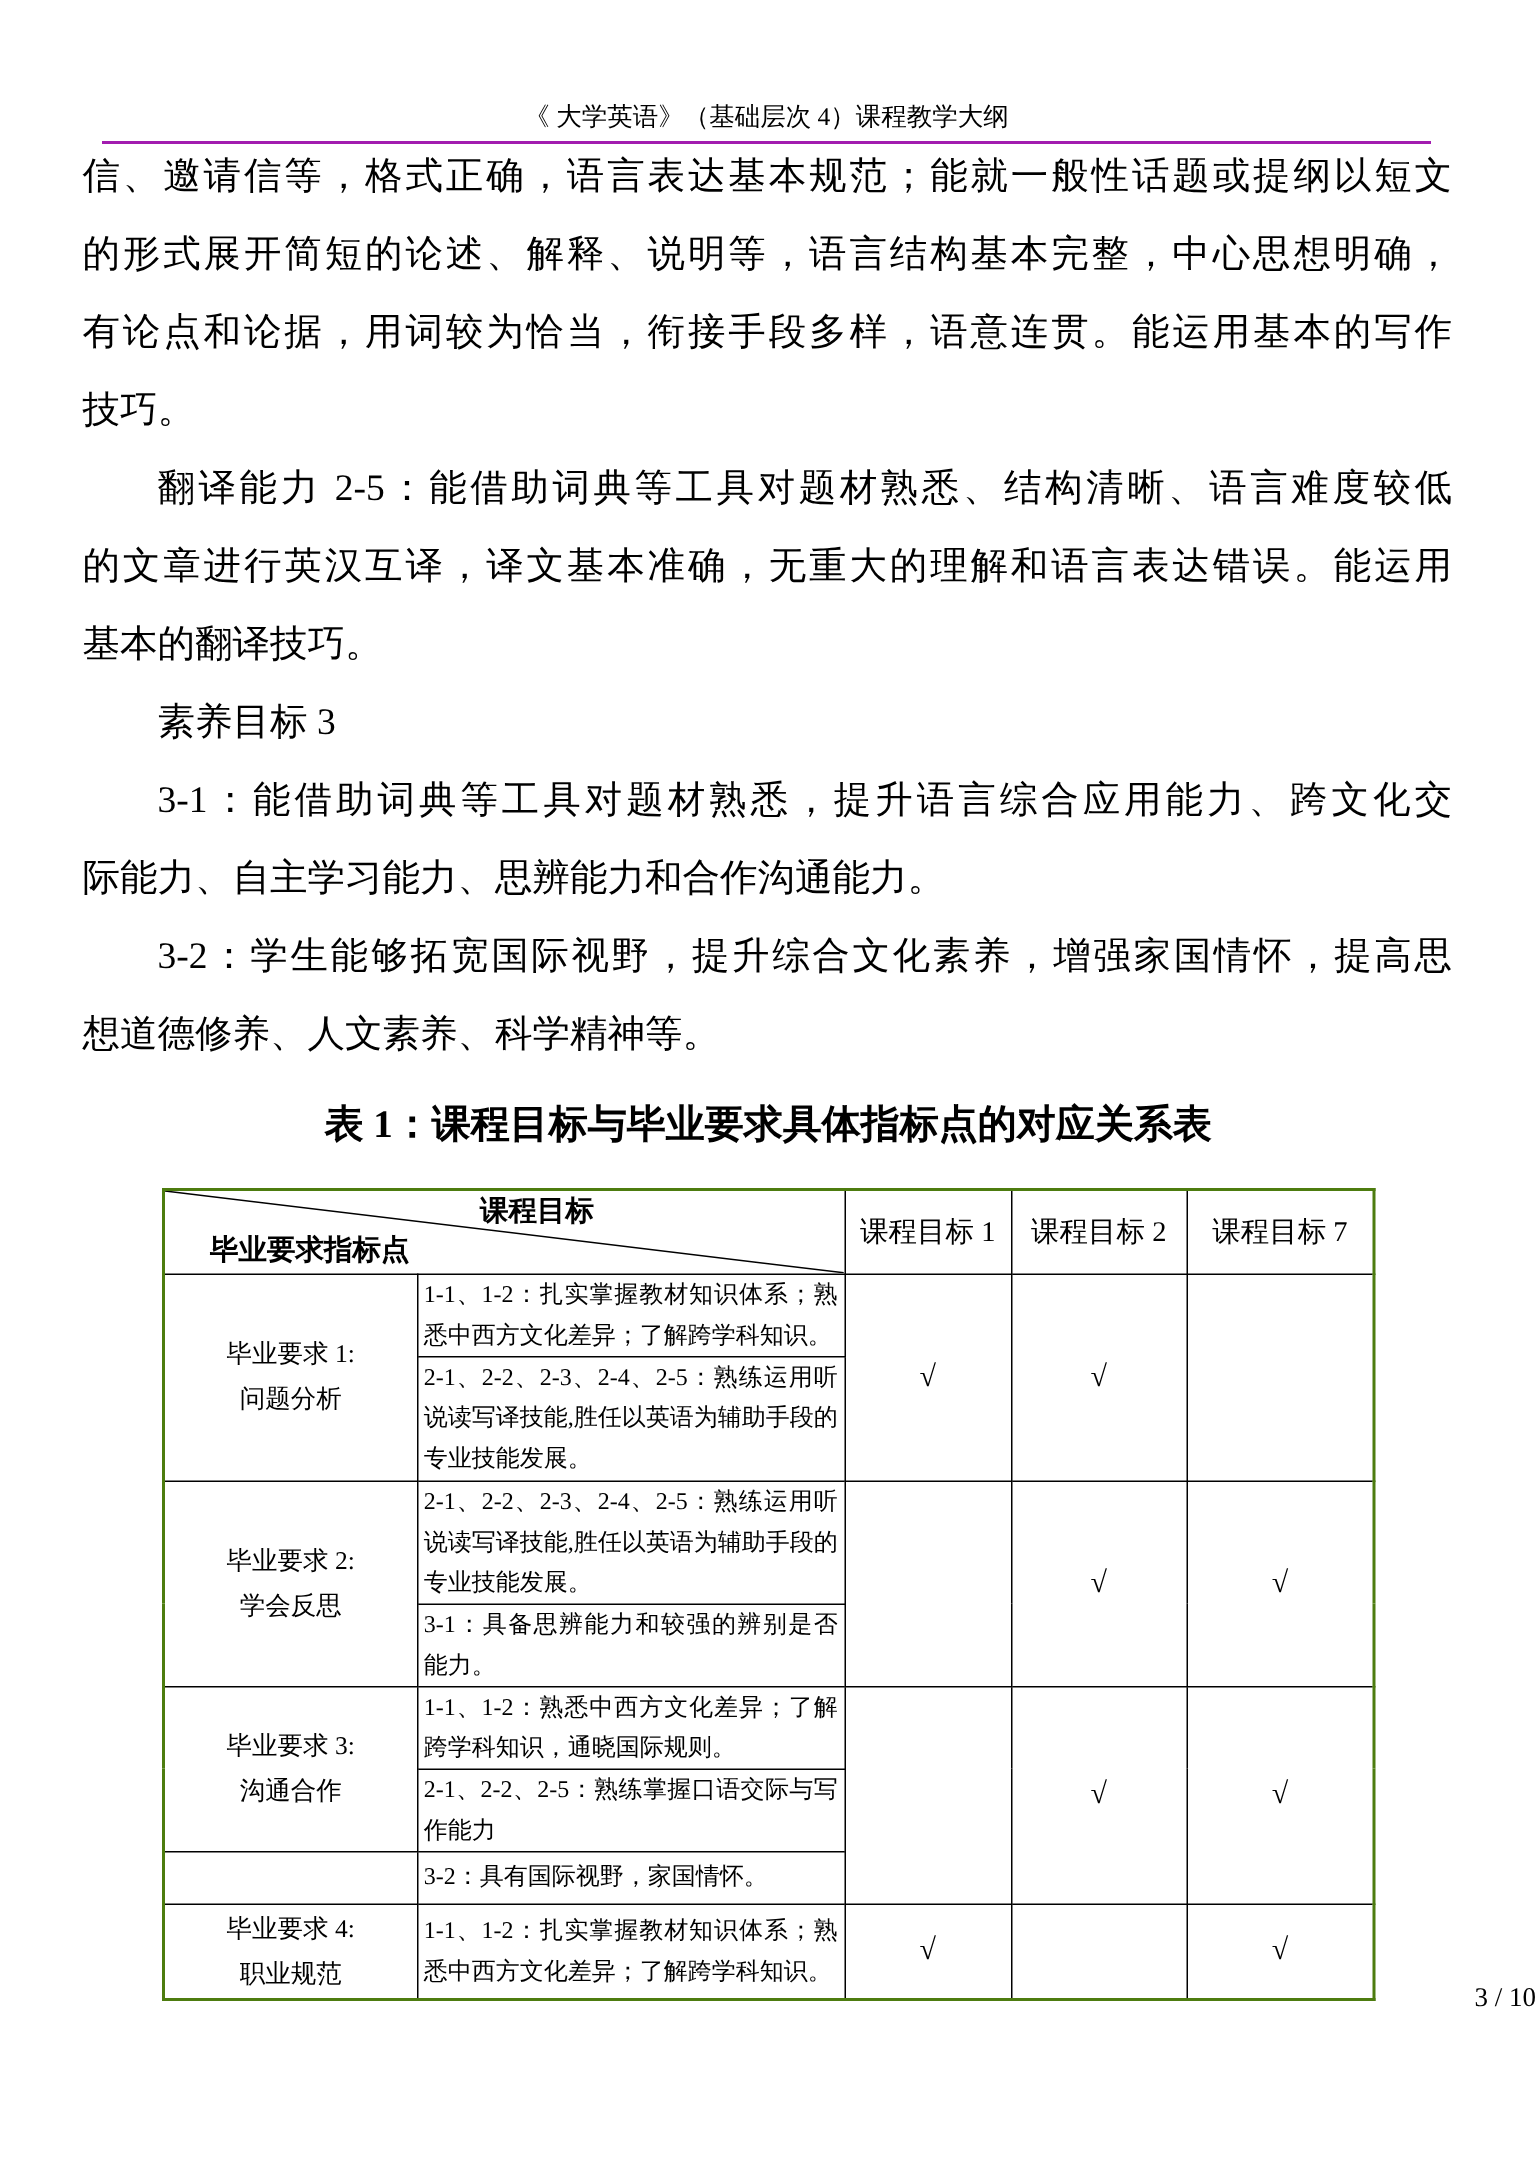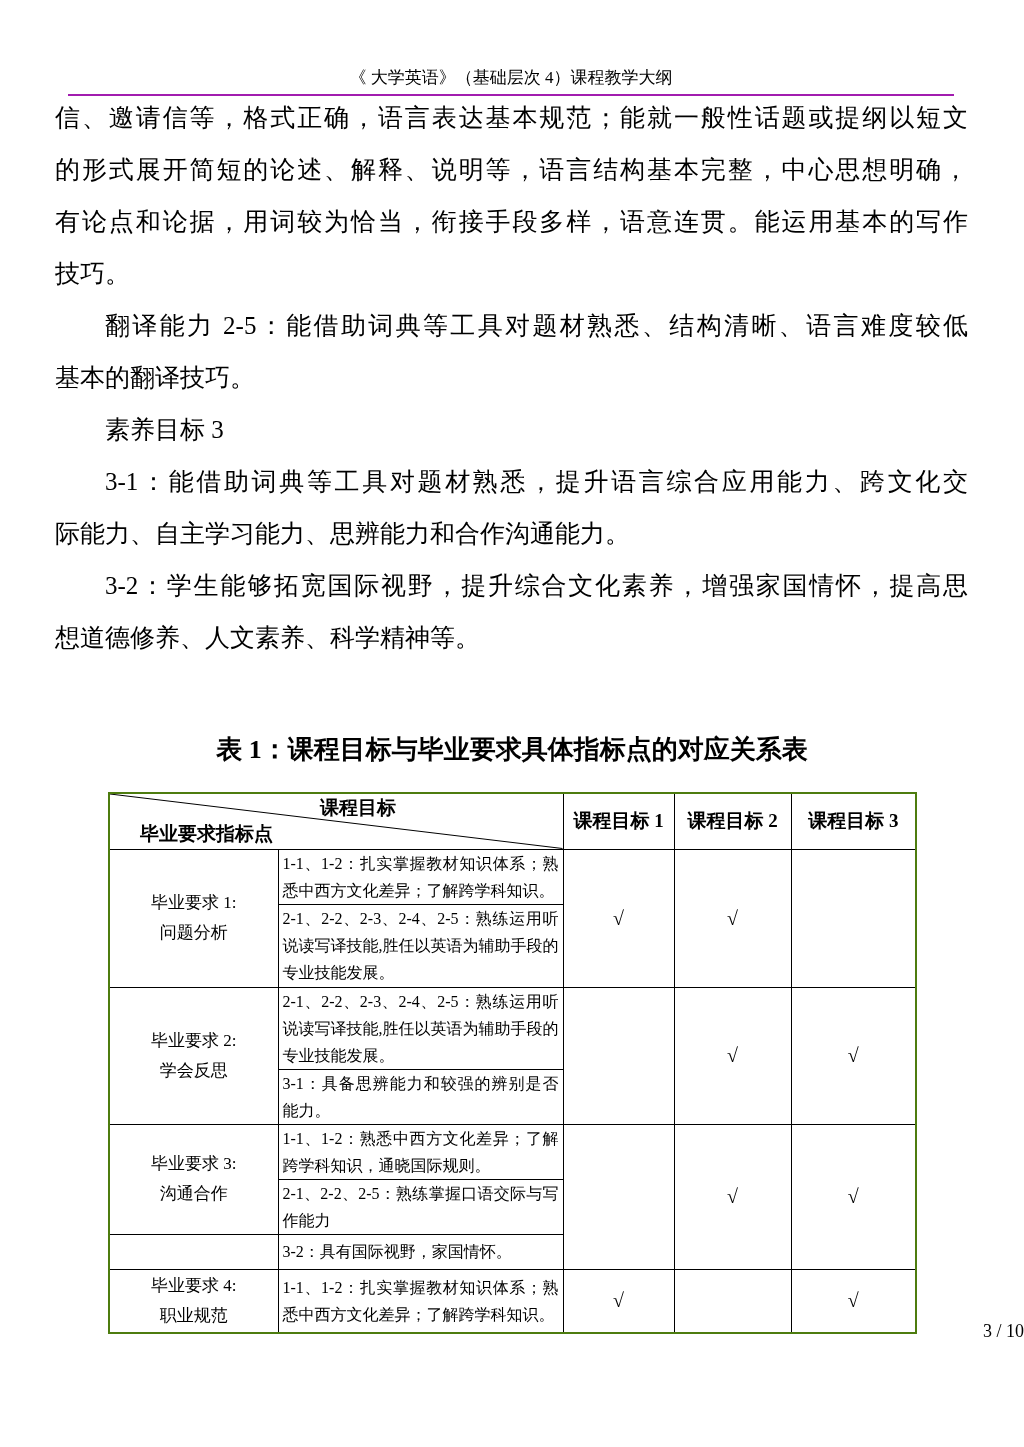--- a/index.html
+++ b/index.html
@@ -55,21 +55,21 @@
     width: 807px;
     border-collapse: collapse;
     table-layout: fixed;
     border: 2px solid #4d7c0f;
   }
   table.mapping td {
     border: 1px solid #000;
     overflow: hidden;
     vertical-align: middle;
   }
-  td.hc { text-align: center; font-weight: bold; font-size: 19px; }
+  td.hc { text-align: center; font-weight: normal; font-size: 19px; }
   td.lbl { text-align: center; font-size: 17px; line-height: 30px; }
   td.desc { font-size: 16px; line-height: 27px; padding: 0 4px; text-align: justify; }
   td.chk { text-align: center; font-size: 20px; }
   td.diag { position: relative; padding: 0; }
   .diag svg { position: absolute; top: 0; left: 0; width: 100%; height: 100%; display: block; }
   .dt { position: absolute; top: 2px; left: 210px; font-weight: bold; font-size: 19px; line-height: 24px; }
   .db { position: absolute; bottom: 3px; left: 30px; font-weight: bold; font-size: 19px; line-height: 24px; }
   
   .pg-footer {
     position: absolute;
@@ -89,20 +89,21 @@
   <div class="pg-header">
     <span>《 大学英语》（基础层次 4）课程教学大纲</span>
   </div>
 
   <div class="body-text">
     <div class="line j"><span>信、邀请信等，格式正确，语言表达基本规范；能就一般性话题或提纲以短文</span></div>
     <div class="line j"><span>的形式展开简短的论述、解释、说明等，语言结构基本完整，中心思想明确，</span></div>
     <div class="line j"><span>有论点和论据，用词较为恰当，衔接手段多样，语意连贯。能运用基本的写作</span></div>
     <div class="line"><span>技巧。</span></div>
     <div class="line j ind"><b>翻译能力 2-5：</b><span>能借助词典等工具对题材熟悉、结构清晰、语言难度较低</span></div>
+    <div class="line j"><span>的文章进行英汉互译，译文基本准确，无重大的理解和语言表达错误。能运用</span></div>
     <div class="line"><span>基本的翻译技巧。</span></div>
     <div class="line ind"><b>素养目标 3</b></div>
     <div class="line j ind"><b>3-1：</b><span>能借助词典等工具对题材熟悉，提升语言综合应用能力、跨文化交</span></div>
     <div class="line"><span>际能力、自主学习能力、思辨能力和合作沟通能力。</span></div>
     <div class="line j ind"><b>3-2：</b><span>学生能够拓宽国际视野，提升综合文化素养，增强家国情怀，提高思</span></div>
     <div class="line"><span>想道德修养、人文素养、科学精神等。</span></div>
   </div>
 
   <div class="tbl-title">
     <span>表 1：课程目标与毕业要求具体指标点的对应关系表</span>
@@ -121,21 +122,21 @@
         <tr style="height:56px">
       <td class="diag" colspan="2">
         <svg viewBox="0 0 100 100" preserveAspectRatio="none">
           <line x1="0" y1="0" x2="100" y2="100" stroke="#000" stroke-width="1" vector-effect="non-scaling-stroke"></line>
         </svg>
         <span class="dt">课程目标</span>
         <span class="db">毕业要求指标点</span>
       </td>
       <td class="hc">课程目标 1</td>
       <td class="hc">课程目标 2</td>
-      <td class="hc">课程目标 3</td>
+      <td class="hc">课程目标 7</td>
     </tr>
 
     <tr style="height:54px">
       <td class="lbl" rowspan="2">
         <div>毕业要求 1:</div>
         <div>问题分析</div>
       </td>
       <td class="desc">1-1、1-2：扎实掌握教材知识体系；熟悉中西方文化差异；了解跨学科知识。</td>
       <td class="chk" rowspan="2">√</td>
       <td class="chk" rowspan="2">√</td>

